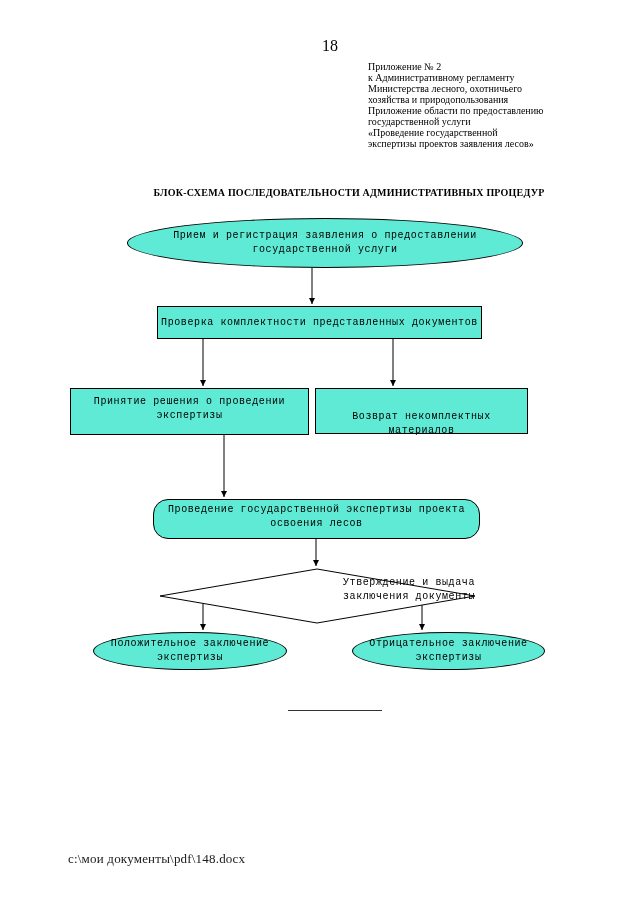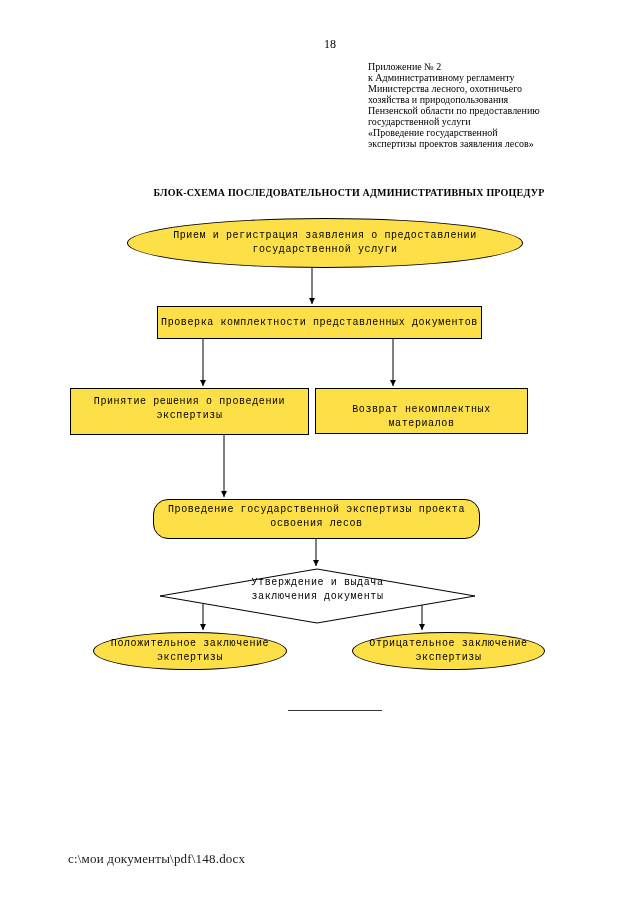--- a/index.html
+++ b/index.html
@@ -9,58 +9,58 @@
     margin:0 auto;
     background:#ffffff;
     color:#000;
     font-family:"Liberation Serif", serif;
     overflow:hidden;
   }
   .abs { position:absolute; }
 
   .page-number {
     top:37px; left:20px; width:620px;
-    text-align:center; font-size:12px;
+    text-align:center; font-size:16px;
   }
   .header-block {
     top:61px; left:368px; width:252px;
     text-align:left; font-size:10px; line-height:11px;
   }
   .doc-title {
     top:187px; left:44px; width:610px;
     text-align:center; font-weight:bold; font-size:10px; line-height:11px;
     letter-spacing:0.2px;
   }
 
   .node {
     position:absolute;
     border:1px solid #000;
-    background:#fde047;
+    background:#5eead4;
     box-sizing:border-box;
     display:flex; flex-direction:column;
     align-items:center; justify-content:center;
     text-align:center;
     font-family:"Liberation Mono","DejaVu Sans Mono",monospace;
     font-size:10px; line-height:14px; letter-spacing:0.6px;
     z-index:2;
   }
   .ellipse { border-radius:50%; }
   .top-align { justify-content:flex-start; }
 
   .n-start    { left:127px; top:218px; width:396px; height:50px; }
   .n-check    { left:157px; top:306px; width:325px; height:33px; }
   .n-decision { left:70px;  top:388px; width:239px; height:47px; padding-top:6px; }
-  .n-return   { left:315px; top:388px; width:213px; height:46px; padding-top:14px; }
+  .n-return   { left:315px; top:388px; width:213px; height:46px; padding-top:21px; }
   .n-expert   { left:153px; top:499px; width:327px; height:40px; padding-top:3px;border-radius:15px; }
   .n-positive { left:93px;  top:632px; width:194px; height:38px; }
   .n-negative { left:352px; top:632px; width:193px; height:38px; }
 
   .diamond-label {
     position:absolute; left:160px; top:576px; width:315px;
-    text-align:center;
+    text-align:right;
     font-family:"Liberation Mono","DejaVu Sans Mono",monospace;
     font-size:10px; line-height:14px; letter-spacing:0.6px;
     z-index:3;
   }
 
   .flow-svg { position:absolute; left:0; top:0; z-index:1; }
 
   .footer-path {
     top:851px; left:68px;
     font-size:13px; color:#1a1a1a; letter-spacing:0.2px;
@@ -72,21 +72,21 @@
 
 <div class="page">
 
   <div class="abs page-number">18</div>
 
   <div class="abs header-block">
     <div>Приложение № 2</div>
     <div>к Административному регламенту</div>
     <div>Министерства лесного, охотничьего</div>
     <div>хозяйства и природопользования</div>
-    <div>Пензенской области по предоставлению</div>
+    <div>Приложение области по предоставлению</div>
     <div>государственной услуги</div>
     <div>«Проведение государственной</div>
     <div>экспертизы проектов заявления лесов»</div>
   </div>
 
   <div class="abs doc-title">
     <div>БЛОК-СХЕМА ПОСЛЕДОВАТЕЛЬНОСТИ АДМИНИСТРАТИВНЫХ ПРОЦЕДУР</div>
   </div>
 
   <svg class="flow-svg" width="640" height="905" viewBox="0 0 640 905">

